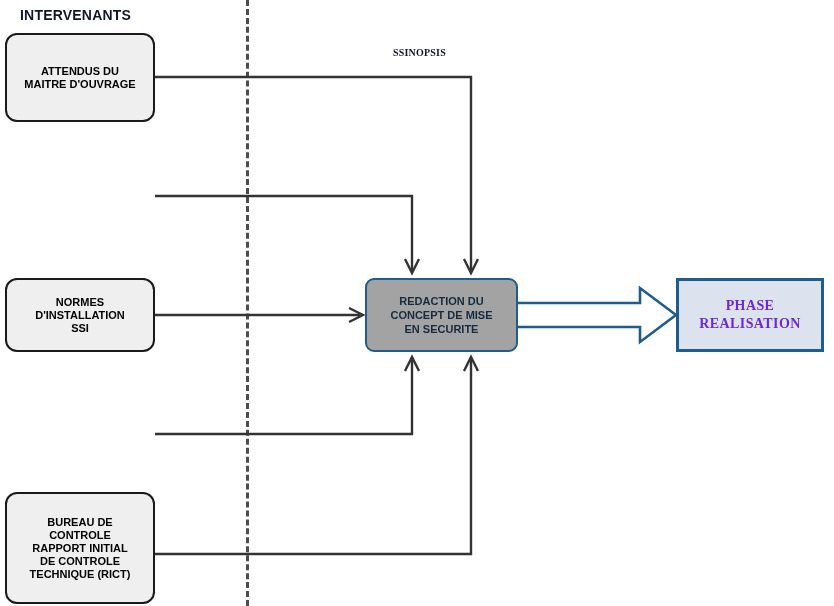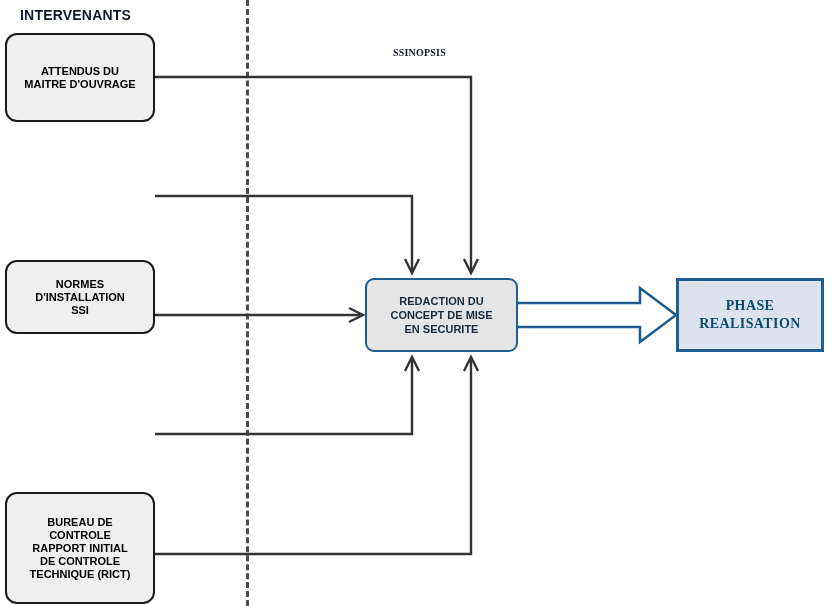--- a/index.html
+++ b/index.html
@@ -66,33 +66,33 @@
     text-align: center;
     font-family: "Liberation Sans", sans-serif;
     font-weight: bold;
     font-size: 11px;
     line-height: 13px;
     color: #000000;
     padding: 2px 6px;
   }
   #box-attendus   { top: 33px;  height: 89px; }
   #box-reglement  { top: 156px; height: 82px; }
-  #box-normes     { top: 260px; height: 74px; }
+  #box-normes     { top: 278px; height: 74px; }
   #box-prescriptions { top: 392px; height: 83px; }
   #box-bureau     { top: 492px; height: 112px; }
 
   
   #box-redaction {
     position: absolute;
     left: 365px;
     top: 278px;
     width: 153px;
     height: 74px;
     box-sizing: border-box;
-    background: #e5e5e5;
+    background: #a3a3a3;
     border: 2px solid #1f5c8f;
     border-radius: 9px;
     display: flex;
     align-items: center;
     justify-content: center;
     text-align: center;
     font-family: "Liberation Sans", sans-serif;
     font-weight: bold;
     font-size: 11px;
     line-height: 14px;
@@ -112,21 +112,21 @@
     border: 3px solid #1f5c8f;
     display: flex;
     align-items: center;
     justify-content: center;
     text-align: center;
     font-family: "Liberation Serif", serif;
     font-weight: bold;
     font-size: 14px;
     line-height: 18px;
     letter-spacing: 0.4px;
-    color: #0c4a6e;
+    color: #6d28d9;
     padding: 2px 20px;
   }
 
   
   .wire-layer {
     position: absolute;
     left: 0;
     top: 0;
     width: 834px;
     height: 606px;

